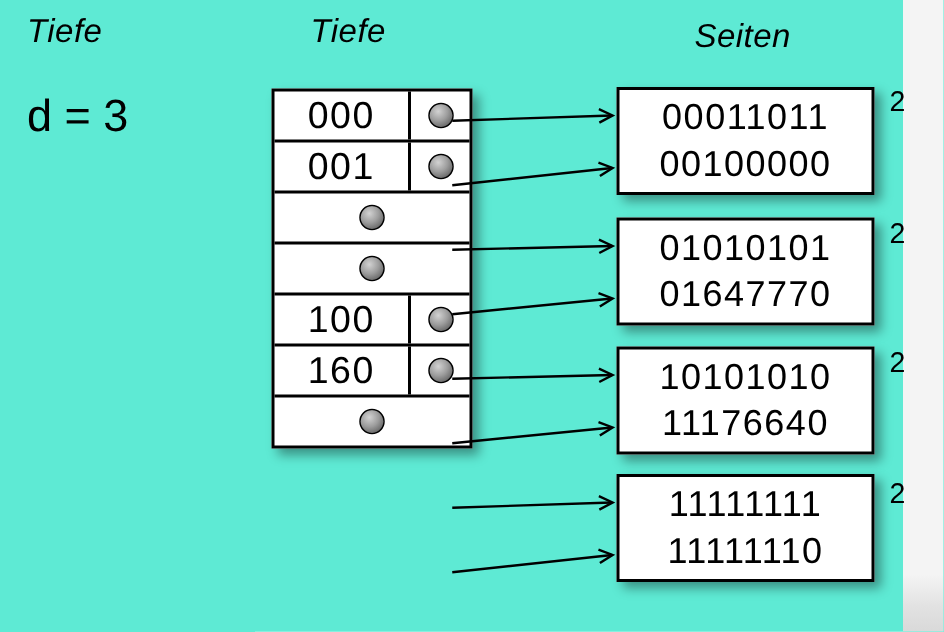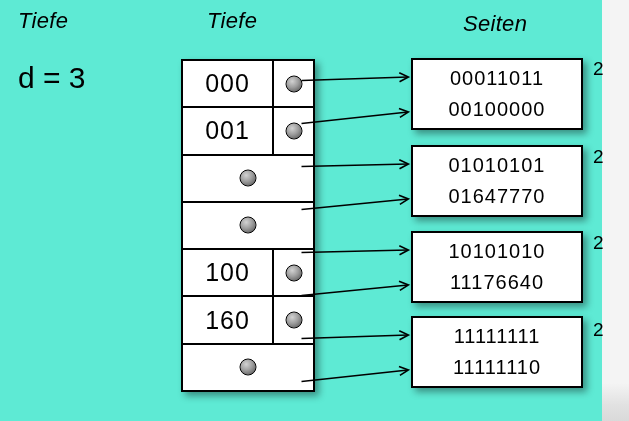--- a/index.html
+++ b/index.html
@@ -28,21 +28,21 @@
   }
   .hdr-tiefe  { left:18px;  top:8px; }
   .hdr-index  { left:207px; top:8px; }
   .hdr-seiten { left:463px; top:11px; }
   .depth-value {
     position:absolute; left:18px; top:61px;
     font-size:30px; font-weight:500; white-space:nowrap;
   }
   .index-table {
     position:absolute; left:181px; top:59px;
-    width:134px; height:333px;
+    width:134px; height:240px;
     box-sizing:border-box;
     border:2px solid #000;
     background:#fff;
     box-shadow:4px 4px 7px rgba(0,0,0,0.38);
     display:flex; flex-direction:column;
   }
   .itrow { flex:1; display:flex; border-bottom:2px solid #000; min-height:0; }
   .itrow:last-child { border-bottom:none; }
   .cell-idx {
     width:89px; border-right:2px solid #000;
@@ -60,21 +60,21 @@
   .page-box {
     position:absolute; left:411px;
     width:172px; height:72px;
     box-sizing:border-box;
     border:2px solid #000;
     background:#fff;
     box-shadow:4px 4px 7px rgba(0,0,0,0.38);
     display:flex; flex-direction:column;
     align-items:center; justify-content:center;
   }
-  .page-line { font-size:20px; line-height:31px; letter-spacing:1px; white-space:nowrap; }
+  .page-line { font-size:24px; line-height:31px; letter-spacing:1px; white-space:nowrap; }
   .page-depth {
     position:absolute; left:593px;
     font-size:19px; font-weight:500;
   }
   .arrow-layer {
     position:absolute; left:0; top:0;
     width:629px; height:421px;
     pointer-events:none;
   }
 </style>

